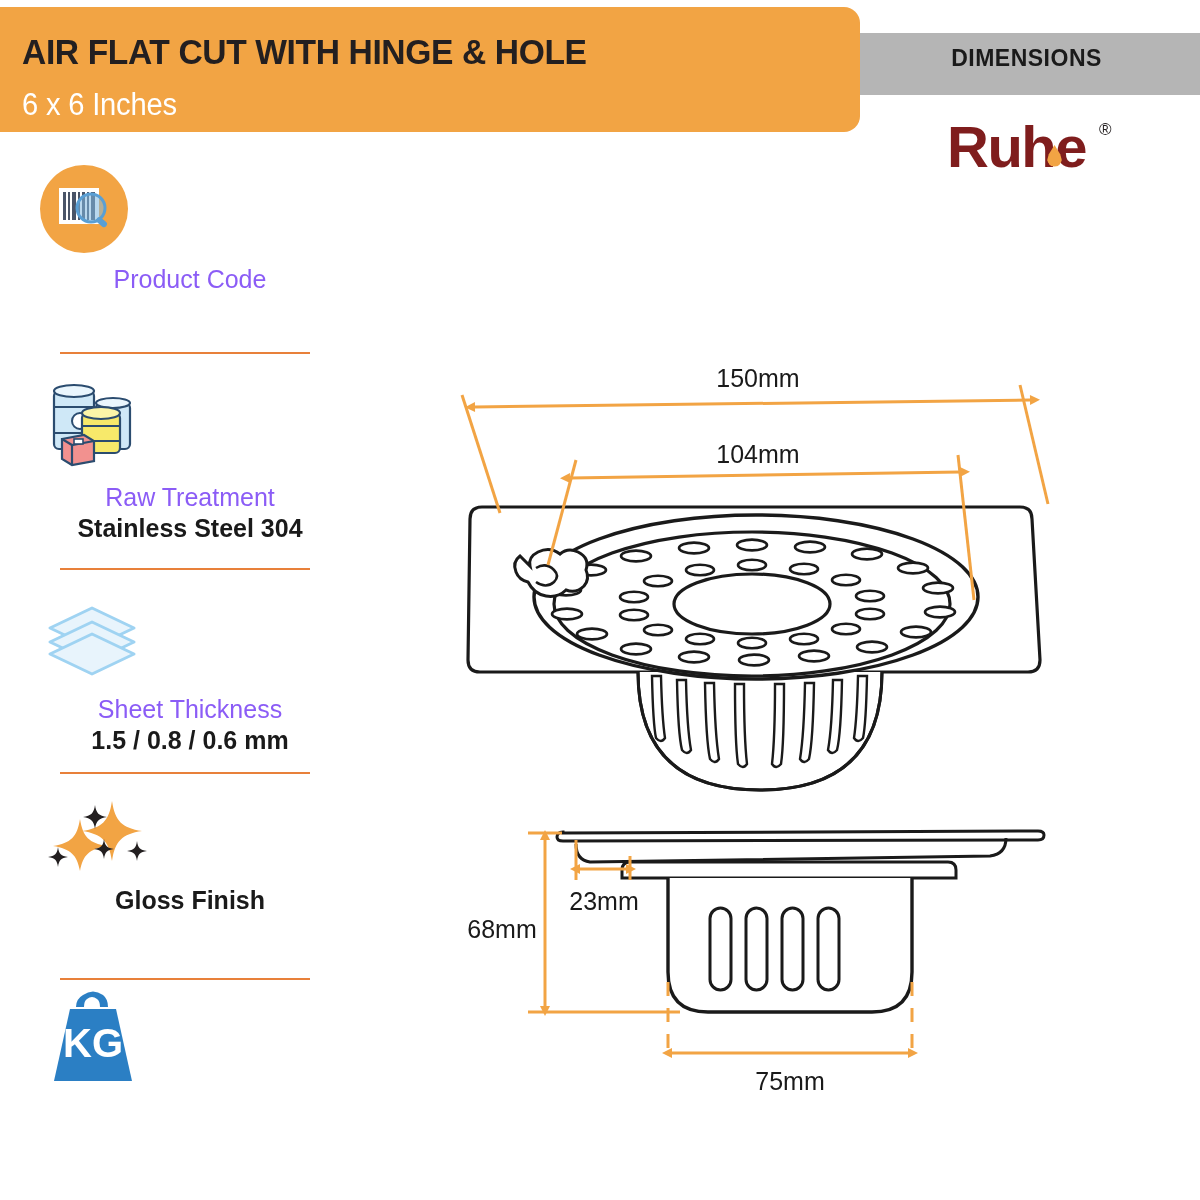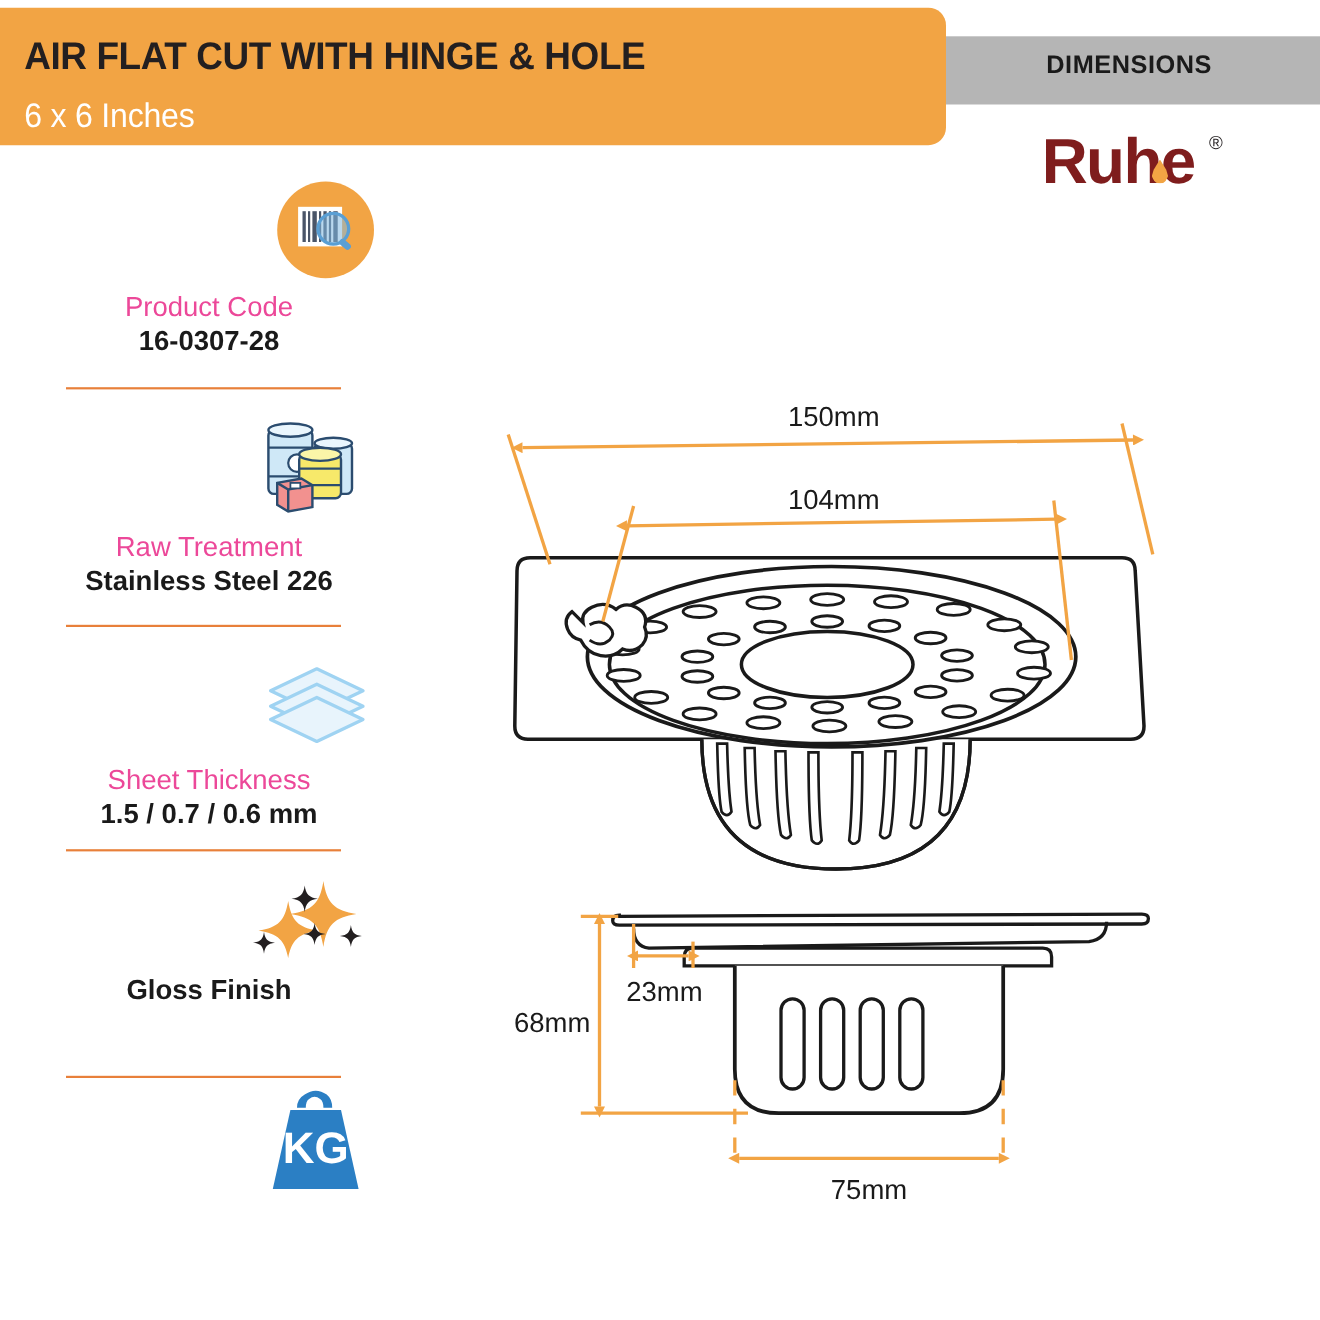--- a/index.html
+++ b/index.html
@@ -59,24 +59,24 @@
     position: absolute; left: 100px; top: 27px;
     width: 15px; height: 22px;
     background: #f2a444;
     border-radius: 50% 50% 50% 50% / 62% 62% 38% 38%;
     clip-path: polygon(50% 0%, 88% 42%, 100% 70%, 78% 98%, 22% 98%, 0% 70%, 12% 42%);
   }
 
   
   .spec { position: absolute; left: 40px; width: 300px; text-align: center; }
   .spec-icon {
-    height: 98px; display: flex; align-items: center; justify-content: flex-end;
+    height: 98px; display: flex; align-items: center; justify-content: flex-start;
   }
   .spec-label {
-    font-size: 25px; color: #ec4899; margin-top: 6px; line-height: 30px;
+    font-size: 25px; color: #8b5cf6; margin-top: 6px; line-height: 30px;
     font-weight: normal;
   }
   .spec-value {
     font-size: 25px; color: #1a1a1a; font-weight: bold; line-height: 32px;
   }
   .divider {
     position: absolute; left: 60px; width: 250px; height: 2px;
     background: #e8803a;
   }
 
@@ -127,21 +127,20 @@
             <rect x="29" y="9" width="3" height="28"></rect>
             <rect x="34" y="9" width="2" height="28"></rect>
             <rect x="38" y="9" width="4" height="28"></rect>
           </g>
           <circle cx="38" cy="25" r="14" fill="#7fb8e0" fill-opacity="0.55" stroke="#5a9fd4" stroke-width="3"></circle>
           <rect x="46" y="33" width="12" height="6" rx="3" fill="#5a9fd4" transform="rotate(40 46 33)"></rect>
         </svg>
       </div>
     </div>
     <div class="spec-label">Product Code</div>
-    <div class="spec-value">16-0307-28</div>
   </div>
   <div class="divider" style="top:352px;"></div>
 
   <div class="spec" style="top:378px;">
     <div class="spec-icon">
       <svg width="110" height="92" viewBox="0 0 110 92">
 
         <rect x="14" y="10" width="40" height="58" rx="5" fill="#cfe8f7" stroke="#2b4c6f" stroke-width="2.2"></rect>
         <line x1="14" y1="26" x2="54" y2="26" stroke="#2b4c6f" stroke-width="2"></line>
         <line x1="14" y1="52" x2="54" y2="52" stroke="#2b4c6f" stroke-width="2"></line>
@@ -156,36 +155,36 @@
         <line x1="42" y1="60" x2="80" y2="60" stroke="#2b4c6f" stroke-width="2"></line>
         <ellipse cx="61" cy="32" rx="19" ry="6" fill="#fbf5a8" stroke="#2b4c6f" stroke-width="2.2"></ellipse>
 
         <path d="M22 58 L44 54 L54 60 L54 80 L32 84 L22 78 Z" fill="#f2918f" stroke="#2b4c6f" stroke-width="2.2"></path>
         <path d="M22 58 L32 64 L54 60" fill="none" stroke="#2b4c6f" stroke-width="2.2"></path>
         <path d="M32 64 L32 84" fill="none" stroke="#2b4c6f" stroke-width="2.2"></path>
         <rect x="34" y="58" width="9" height="5" fill="#ffffff" stroke="#2b4c6f" stroke-width="1.6"></rect>
       </svg>
     </div>
     <div class="spec-label">Raw Treatment</div>
-    <div class="spec-value">Stainless Steel 226</div>
+    <div class="spec-value">Stainless Steel 304</div>
   </div>
   <div class="divider" style="top:568px;"></div>
 
   <div class="spec" style="top:590px;">
     <div class="spec-icon">
       <svg width="104" height="78" viewBox="0 0 104 78">
         <g fill="#e8f4fc" stroke="#9fd3f2" stroke-width="3" stroke-linejoin="round">
           <path d="M52 8 L94 28 L52 48 L10 28 Z"></path>
           <path d="M52 22 L94 42 L52 62 L10 42 Z"></path>
           <path d="M52 34 L94 54 L52 74 L10 54 Z"></path>
         </g>
       </svg>
     </div>
     <div class="spec-label">Sheet Thickness</div>
-    <div class="spec-value">1.5 / 0.7 / 0.6 mm</div>
+    <div class="spec-value">1.5 / 0.8 / 0.6 mm</div>
   </div>
   <div class="divider" style="top:772px;"></div>
 
   <div class="spec" style="top:786px;">
     <div class="spec-icon">
       <svg width="118" height="76" viewBox="0 0 118 76">
         <path d="M72 4 C75 24 82 31 102 34 C82 37 75 44 72 64 C69 44 62 37 42 34 C62 31 69 24 72 4 Z" fill="#f2a444"></path>
         <path d="M40 22 C43 40 49 46 67 49 C49 52 43 58 40 74 C37 58 31 52 13 49 C31 46 37 40 40 22 Z" fill="#f2a444"></path>
         <path d="M55 8 C56 16 59 19 67 20 C59 21 56 24 55 32 C54 24 51 21 43 20 C51 19 54 16 55 8 Z" fill="#231f20"></path>
         <path d="M64 42 C65 49 67 51 74 52 C67 53 65 55 64 62 C63 55 61 53 54 52 C61 51 63 49 64 42 Z" fill="#231f20"></path>

